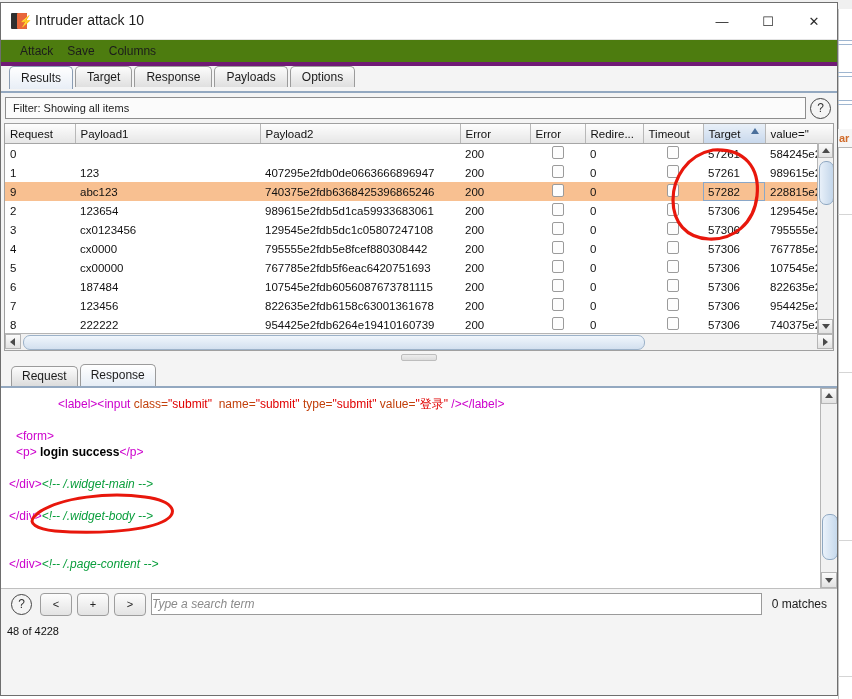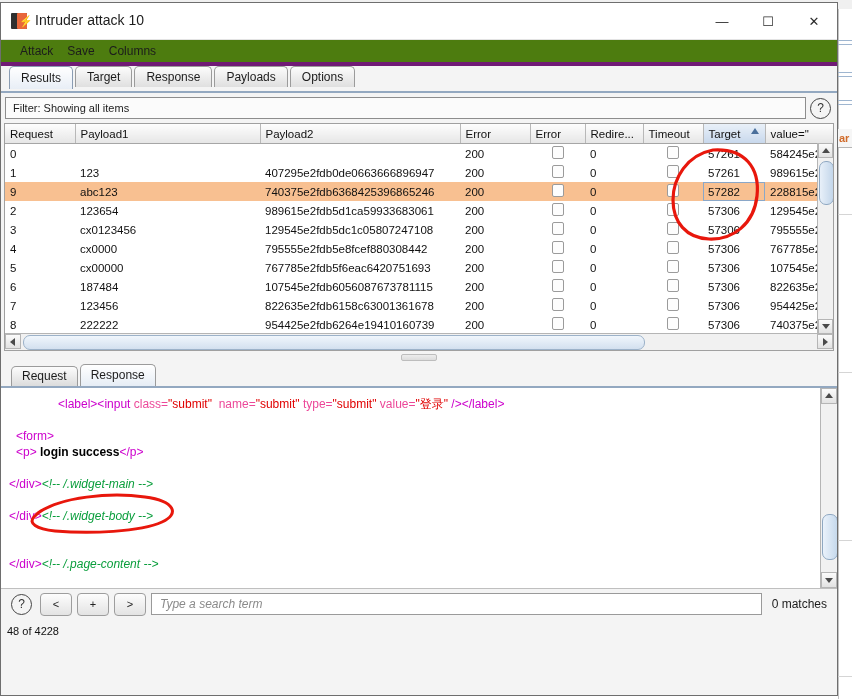--- a/index.html
+++ b/index.html
@@ -226,21 +226,21 @@
     border-bottom: 1px solid #bfbfbf; overflow: hidden;
   }
   .code {
     position: absolute; left: 0; top: 0; right: 17px; bottom: 0;
     padding: 8px 0 0 8px; font-size: 12px; line-height: 16px;
     font-family: "Liberation Sans", sans-serif; white-space: pre; overflow: hidden;
     box-sizing: border-box;
   }
   .code .ln { display: block; height: 16px; }
   .tg { color: #cc00cc; }
-  .at { color: #ec4899; }
+  .at { color: #c2410c; }
   .av { color: #e00000; }
   .cm { color: #0a9e3c; font-style: italic; }
   .tx { color: #000000; font-weight: bold; }
 
   .resp-vsb {
     position: absolute; right: 0; top: 0; bottom: 0; width: 16px;
     background: #f1f1f1; border-left: 1px solid #b5b5b5;
   }
   .resp-vsb .arrow-up, .resp-vsb .arrow-dn {
     position: absolute; left: 0; width: 16px; height: 16px;
@@ -267,21 +267,21 @@
   }
   .sbtn {
     width: 30px; height: 21px; margin-right: 5px;
     background: linear-gradient(#fdfdfd,#e3e3e3);
     border: 1px solid #9d9d9d; border-radius: 4px;
     font-size: 11px; color: #222; text-align: center; line-height: 20px; cursor: default;
   }
   .searchinput {
     flex: 1; height: 22px; background: #fff; border: 1px solid #9a9a9a;
     font-size: 12px; font-style: italic; color: #8a8a8a;
-    display: flex; align-items: center; padding-left: 8px; box-sizing: border-box;
+    display: flex; align-items: center; box-sizing: border-box;
   }
   .matches { margin-left: 10px; margin-right: 4px; font-size: 12px; color: #1c1c1c; }
 
   
   .statusrow {
     position: relative; height: 24px; background: #f4f4f4;
     display: flex; align-items: center; padding: 0 6px;
   }
   .statuslbl { font-size: 11px; color: #111; margin-right: 6px; white-space: nowrap; }
   .progress {

